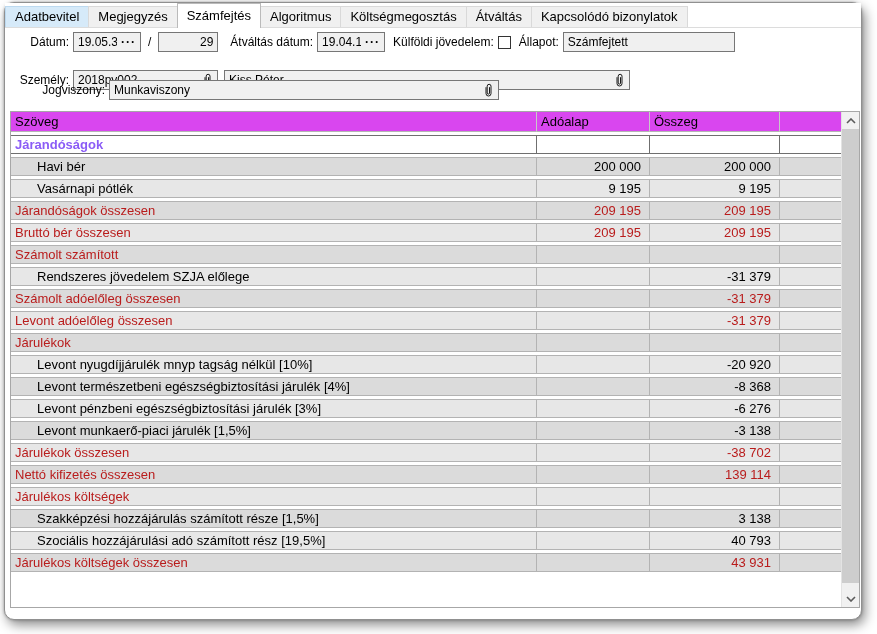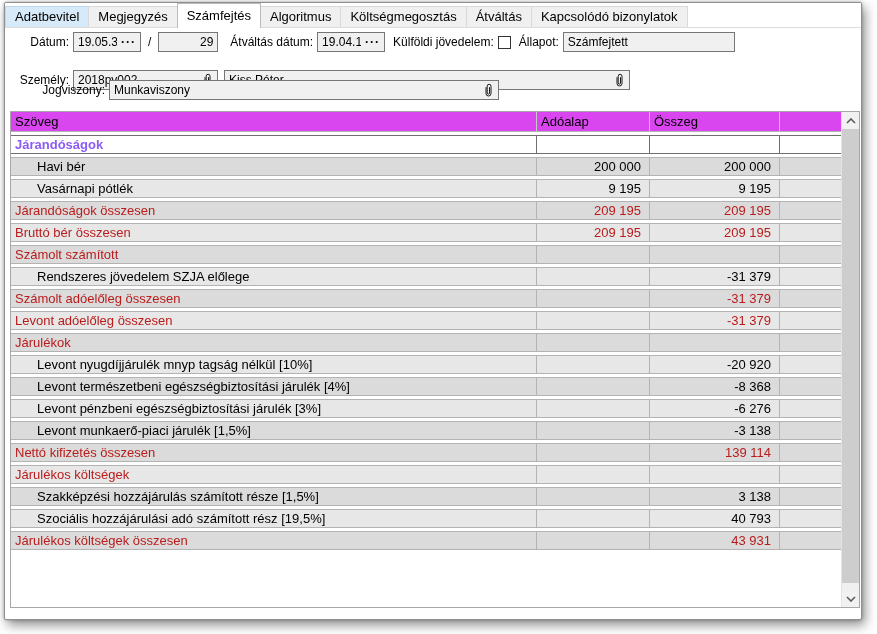--- a/index.html
+++ b/index.html
@@ -4,21 +4,21 @@
 <style>
   html,body{margin:0;padding:0;}
   body{
     width:877px;height:634px;background:#ffffff;position:relative;
     font-family:"Liberation Sans","DejaVu Sans",sans-serif;
     -webkit-font-smoothing:antialiased;overflow:hidden;
   }
   
   .window{
     position:absolute;left:4px;top:2px;width:856px;height:616px;
-    background:#fff;border:1px solid #909090;border-radius:2px;
+    background:#fff;border:1px solid #909090;border-radius:10px;
     box-shadow:3px 5px 12px rgba(0,0,0,.45),0 0 3px rgba(0,0,0,.3);
   }
   
   .tabbar{
     position:absolute;left:0;top:0;right:0;height:24px;
     display:flex;align-items:flex-end;background:#fff;
     border-bottom:1px solid #dcdcdc;
   }
   .tab{
     height:20px;line-height:20px;padding:0 9px;font-size:13px;color:#000;
@@ -254,20 +254,26 @@
             <td class="c-num"></td>
             <td class="c-num">-6 276</td>
             <td class="c-extra"></td>
           </tr>
           <tr class="dark detail">
             <td class="c-text">Levont munkaerő-piaci járulék [1,5%]</td>
             <td class="c-num"></td>
             <td class="c-num">-3 138</td>
             <td class="c-extra"></td>
           </tr>
+          <tr class="light summary">
+            <td class="c-text">Járulékok összesen</td>
+            <td class="c-num"></td>
+            <td class="c-num">-38 702</td>
+            <td class="c-extra"></td>
+          </tr>
           <tr class="dark summary">
             <td class="c-text">Nettó kifizetés összesen</td>
             <td class="c-num"></td>
             <td class="c-num">139 114</td>
             <td class="c-extra"></td>
           </tr>
           <tr class="light section-blue">
             <td class="c-text">Járulékos költségek</td>
             <td class="c-num"></td>
             <td class="c-num"></td>

